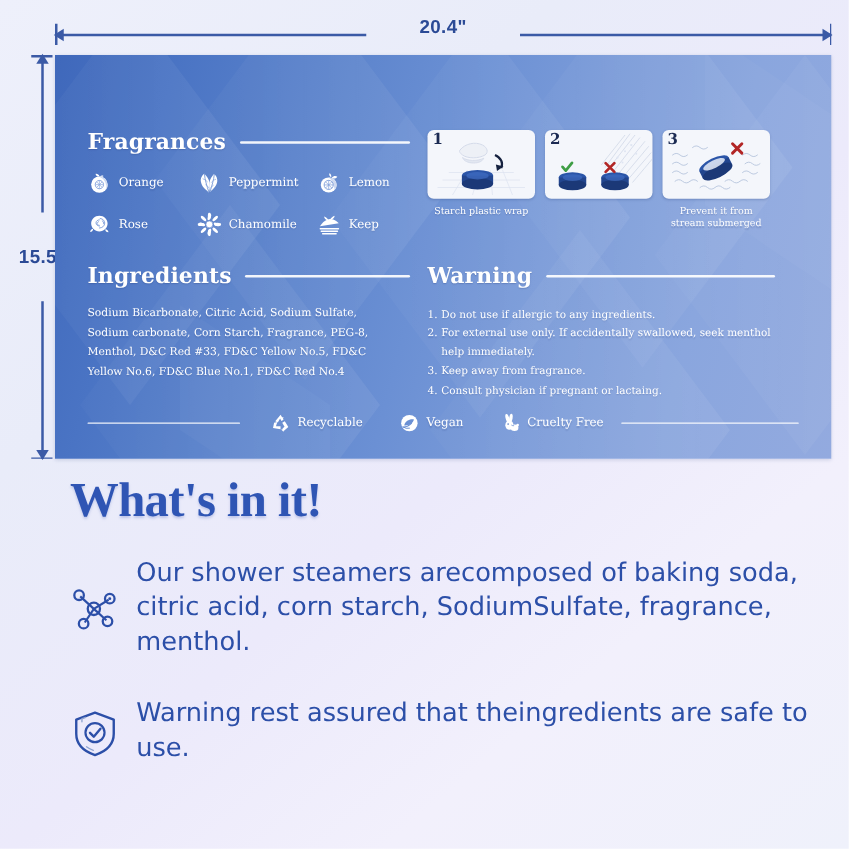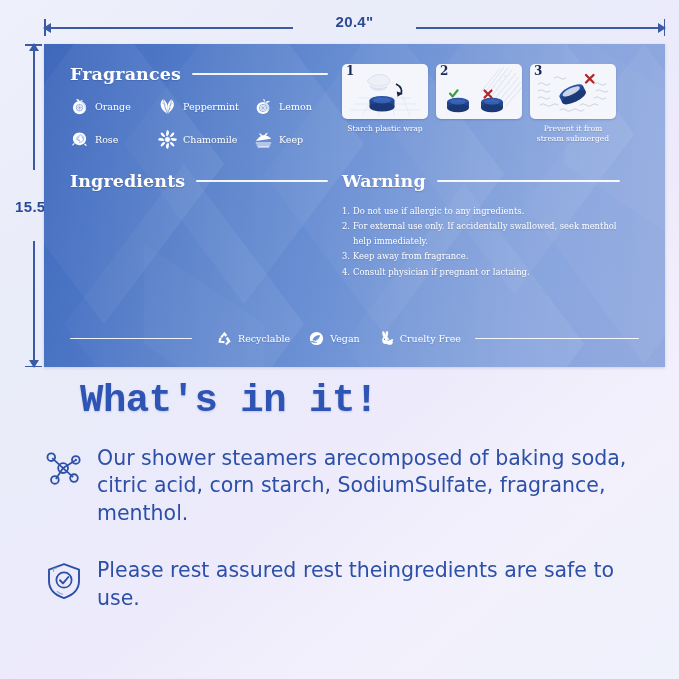--- a/index.html
+++ b/index.html
@@ -87,21 +87,21 @@
     box-shadow: 0 1px 3px rgba(40,60,120,.18);
   }
   .banner-pattern { position: absolute; inset: 0; opacity: .55; }
 
   .banner-inner {
     position: absolute; inset: 0;
     padding: 20px 26px 0 26px;
     box-sizing: border-box;
   }
 
-  .cols { display: flex; gap: 14px; }
+  .cols { display: flex; gap: 14px; margin-top: 40px; }
   .col-left  { width: 258px; flex: none; }
   .col-right { width: 278px; flex: none; }
 
   
   .sec-head {
     display: flex; align-items: center; gap: 11px;
     margin: 0 0 13px 0;
   }
   .sec-head .txt {
     font-family: "DejaVu Serif", "Liberation Serif", serif;
@@ -185,47 +185,47 @@
   .badges {
     position: absolute;
     left: 26px; right: 26px; bottom: 20px;
     display: flex; align-items: center; gap: 0;
   }
   .badges .rule {
     height: 1.4px; background: rgba(255,255,255,.9); border-radius: 2px;
   }
   .badges .rule.a { width: 122px; }
   .badges .rule.b { flex: 1; margin-left: 14px; }
-  .badge-group { display: flex; align-items: flex-end; gap: 18px; margin-left: 24px; }
+  .badge-group { display: flex; align-items: flex-end; gap: 29px; margin-left: 24px; }
   .badge { display: flex; align-items: center; gap: 5px; }
   .badge .ico { width: 17px; height: 17px; flex: none; display: block; }
   .badge .lbl {
     font-family: "DejaVu Serif", "Liberation Serif", serif;
     font-size: 9.5px; color: #fff; white-space: nowrap;
     text-shadow: 0 1px 1px rgba(30,50,110,.2);
   }
 
   
   .lower { position: absolute; left: 0; right: 0; top: 380px; }
   .lower-title {
     margin: 0;
-    padding-left: 80px;
-    font-family: Liberation Mono, monospace;
+    padding-left: 56px;
+    font-family: Liberation Serif, serif;
     font-size: 39px;
     font-weight: 700;
     color: #2f55b4;
     letter-spacing: -.5px;
     line-height: 1.1;
     text-shadow: 0 1px 2px rgba(110,130,200,.35);
   }
   .bullet {
     display: flex;
-    align-items: flex-start;
+    align-items: center;
     gap: 13px;
-    padding-left: 44px;
+    padding-left: 56px;
     margin-top: 22px;
   }
   .bullet .ico { width: 40px; height: 40px; flex: none; margin-top: 4px; }
   .bullet .txt {
     font-family: "DejaVu Sans", sans-serif;
     font-size: 20.5px;
     line-height: 1.34;
     color: #2c4fa8;
     max-width: 560px;
   }
@@ -471,20 +471,21 @@
       </div>
     </div>
 
     <div class="cols" style="margin-top:22px;">
 
       <div class="col-left">
         <div class="sec-head">
           <span class="txt">Ingredients</span>
           <span class="rule"></span>
         </div>
+        <div class="ingredients-body">Sodium Bicarbonate, Citric Acid, Sodium Sulfate, Sodium carbonate, Corn Starch, Fragrance, PEG-8, Menthol, D&amp;C Red #33, FD&amp;C Yellow No.5, FD&amp;C Yellow No.6, FD&amp;C Blue No.1, FD&amp;C Red No.4</div>
       </div>
 
       <div class="col-right">
         <div class="sec-head">
           <span class="txt">Warning</span>
           <span class="rule"></span>
         </div>
         <div class="warn-list">
           <div class="wrow">
             <span class="wn">1.</span>
@@ -583,16 +584,16 @@
   </div>
 
   <div class="bullet second">
     <svg class="ico" viewBox="0 0 44 44">
       <path d="M22 3.5 L38.5 9.5 V22 c0 9.5-7 15.6-16.5 18.8C12.5 37.6 5.5 31.5 5.5 22 V9.5 Z" fill="none" stroke="#2c4fa8" stroke-width="2.1" stroke-linejoin="round"></path>
       <circle cx="22" cy="21" r="8.4" fill="none" stroke="#2c4fa8" stroke-width="1.9"></circle>
       <path d="M17.6 21.2 L20.9 24.6 L26.8 17.6" fill="none" stroke="#2c4fa8" stroke-width="2.1" stroke-linecap="round" stroke-linejoin="round"></path>
       <path d="M10.5 11.5 V8.8 L13.8 7.6" fill="none" stroke="#8fa4d0" stroke-width="1.2" stroke-linecap="round"></path>
       <path d="M14.5 33.5 q3 2.2 6 3.1" fill="none" stroke="#8fa4d0" stroke-width="1.2" stroke-linecap="round"></path>
     </svg>
-    <div class="txt">Please rest assured rest theingredients are safe to use.</div>
+    <div class="txt">Warning rest assured that theingredients are safe to use.</div>
   </div>
 
 </div>
 
 </body></html>

